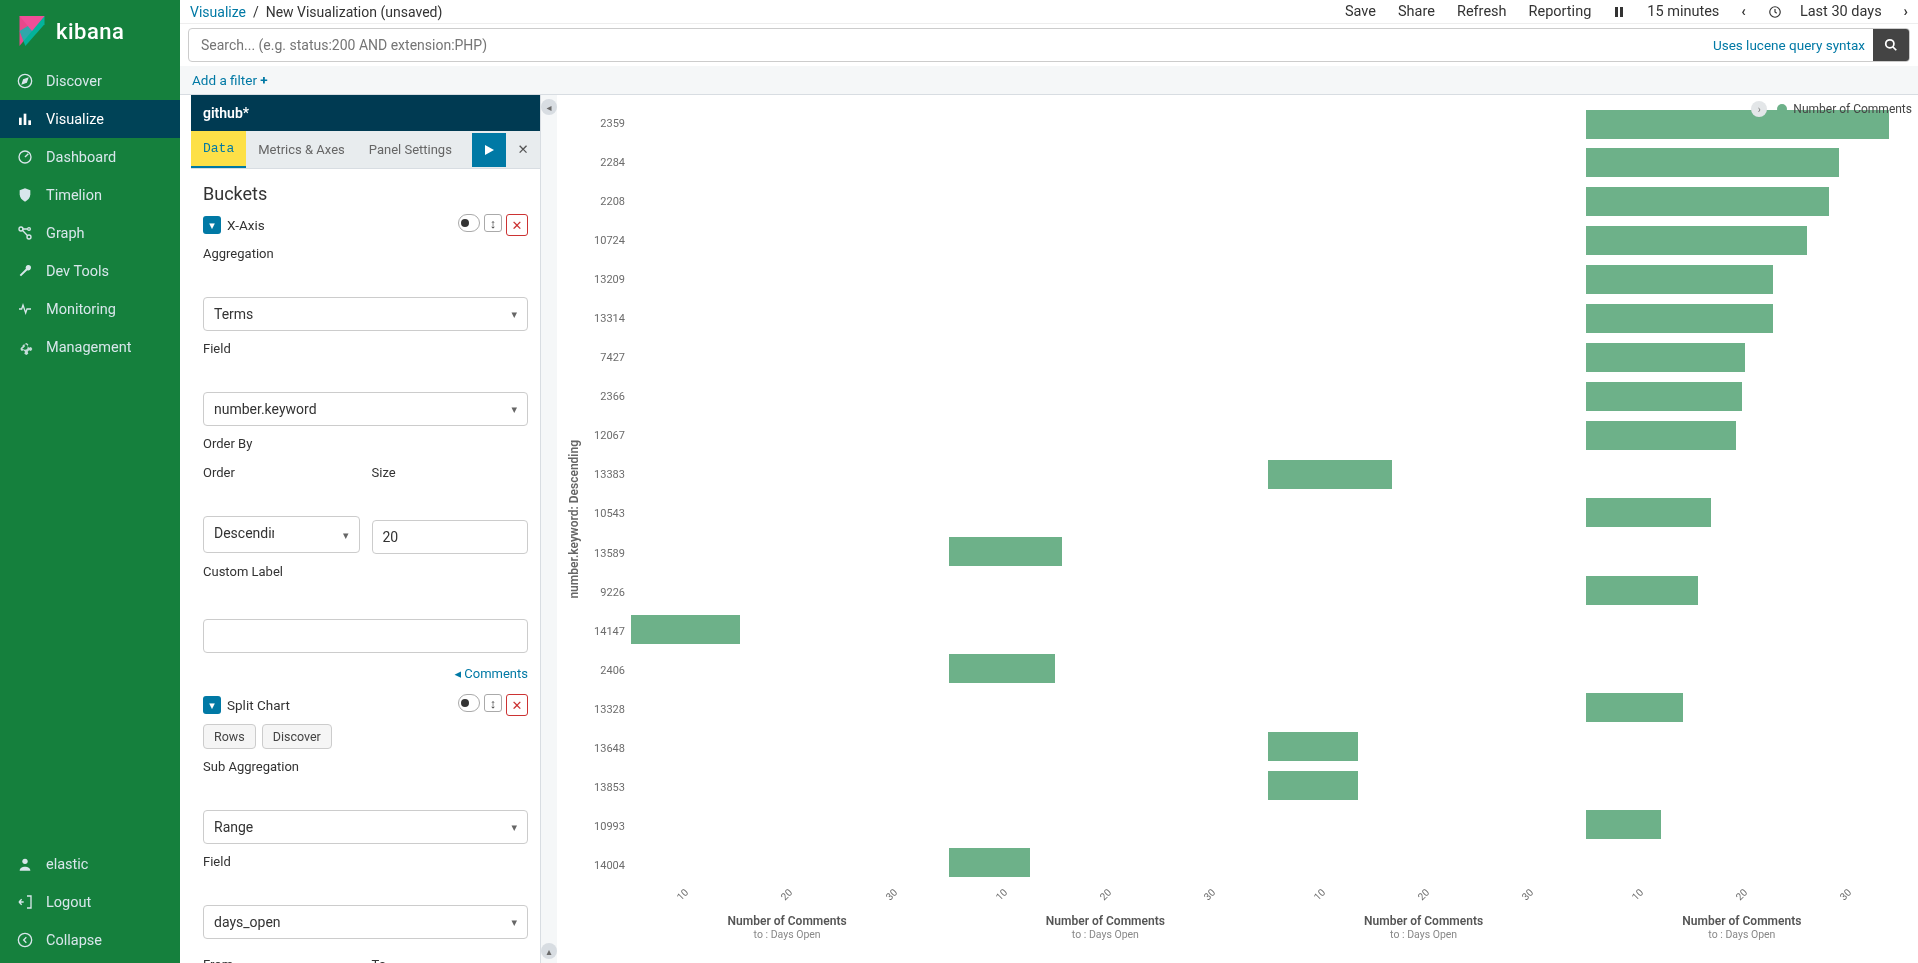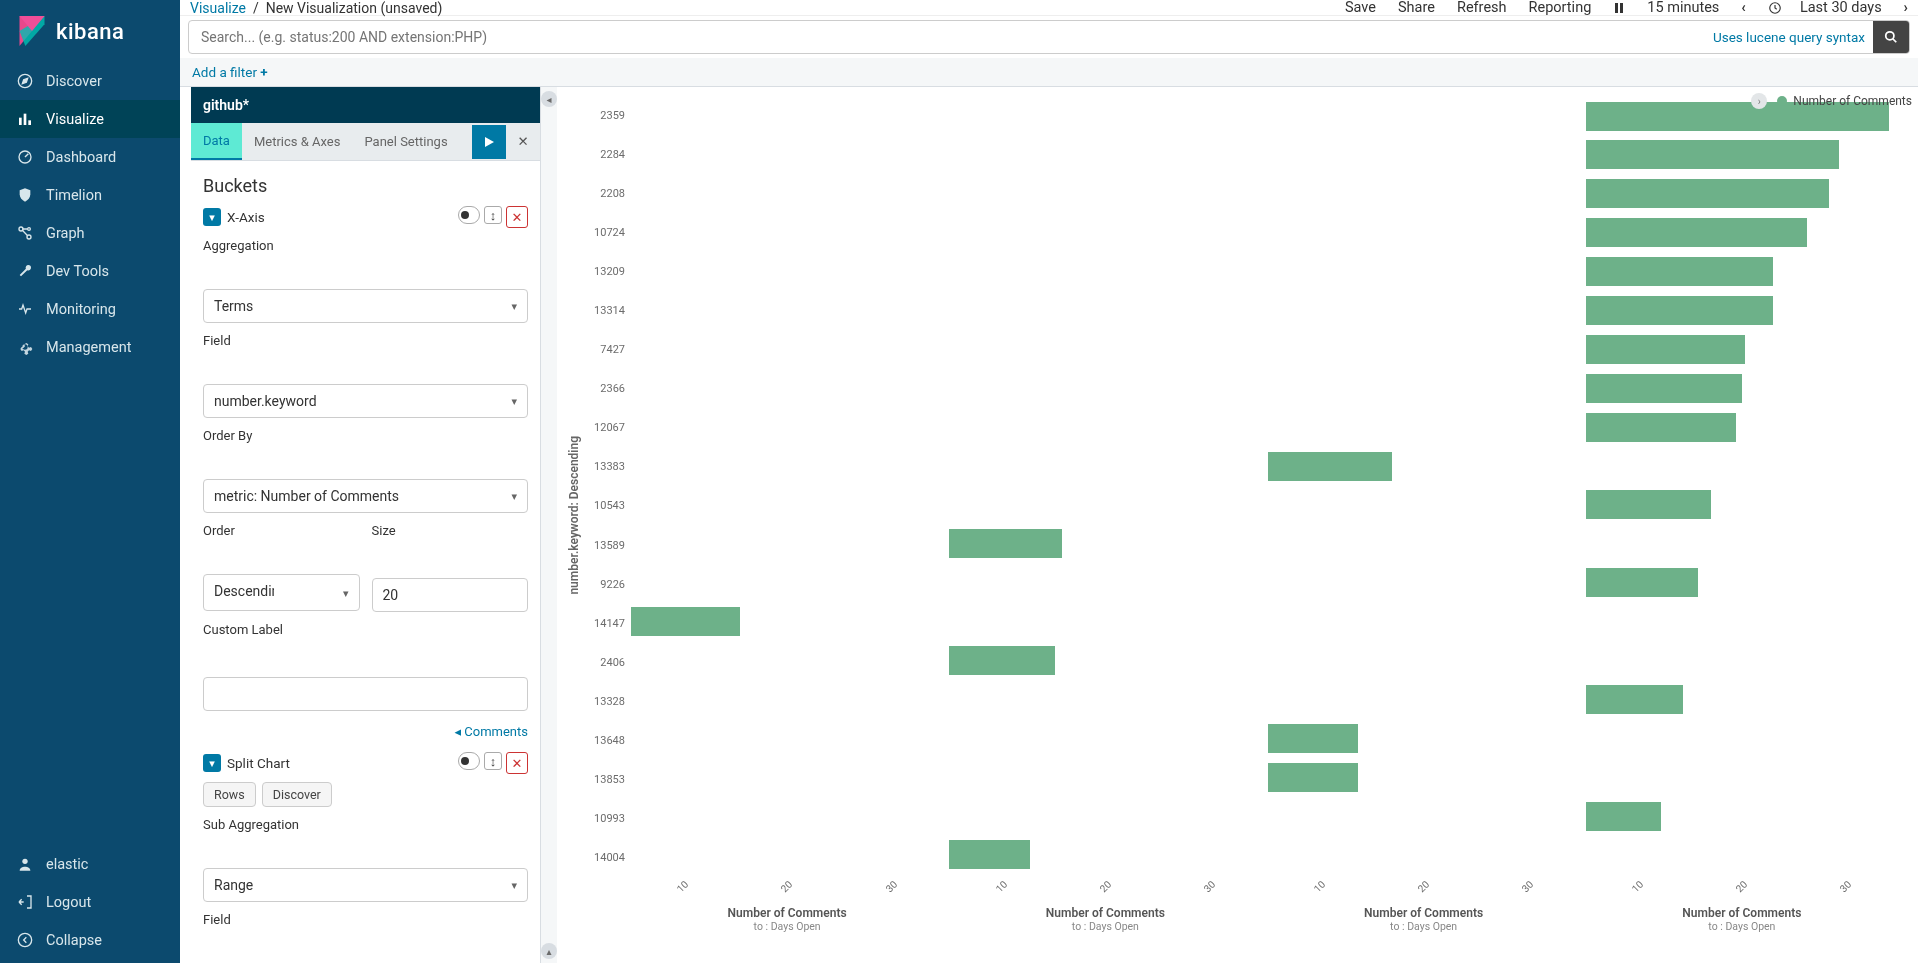--- a/index.html
+++ b/index.html
@@ -1,49 +1,49 @@
 <!DOCTYPE html>
 <html><head>
 <meta charset="utf-8">
 <style>
 * { margin: 0; padding: 0; box-sizing: border-box; font-family: -apple-system, BlinkMacSystemFont, "Segoe UI", Roboto, Helvetica, Arial, sans-serif; }
 body { width: 1918px; height: 963px; overflow: hidden; background: #fff; display: flex; }
-.sidebar { width: 180px; background: #0c4a6e; color: #fff; display: flex; flex-direction: column; }
+.sidebar { width: 180px; background: #15803d; color: #fff; display: flex; flex-direction: column; }
 .logo { display: flex; align-items: center; padding: 16px 18px; gap: 10px; }
 .logo-icon { width: 28px; height: 30px; }
 .logo-text { font-size: 22px; font-weight: 500; letter-spacing: 0.5px; }
 .nav { flex: 1; }
 .nav-item { display: flex; align-items: center; padding: 10px 16px; gap: 12px; font-size: 14.5px; cursor: pointer; color: #d8e6eb; }
 .nav-item.active { background: #004357; color: #fff; }
 .nav-icon { width: 18px; height: 18px; display: flex; align-items: center; justify-content: center; }
 .bottom-nav { padding-bottom: 4px; }
 
 .main { flex: 1; display: flex; flex-direction: column; }
-.topbar { display: flex; align-items: center; padding: 0 10px; height: 16px; border-bottom: 1px solid #eee; font-size: 14px; color: #333; }
+.topbar { display: flex; align-items: center; padding: 0 10px; height: 24px; border-bottom: 1px solid #eee; font-size: 14px; color: #333; }
 .breadcrumb a { color: #0079a5; text-decoration: none; }
 .topbar-actions { margin-left: auto; display: flex; align-items: center; gap: 22px; font-size: 14.5px; }
 .topbar-actions span { cursor: pointer; }
 .clock-range { display: flex; align-items: center; gap: 18px; }
 
 .searchbar { display: flex; align-items: center; margin: 4px 8px; border: 1px solid #ccc; border-radius: 4px; height: 34px; overflow: hidden; }
 .search-input { flex: 1; border: none; padding: 0 12px; font-size: 14px; color: #666; outline: none; }
 .lucene-link { color: #0079a5; font-size: 13.5px; margin-right: 8px; text-decoration: none; }
 .search-btn { background: #444; color: #fff; width: 36px; height: 100%; border: none; display: flex; align-items: center; justify-content: center; }
 
 .filterbar { background: #f5f7f8; border-bottom: 1px solid #d8dde2; padding: 6px 12px; font-size: 13.5px; }
 .filterbar a { color: #0079a5; text-decoration: none; }
 .plus { font-weight: bold; }
 
 .workspace { flex: 1; display: flex; overflow: hidden; padding-left: 11px; }
 
 .panel { width: 350px; display: flex; flex-direction: column; background: #f5f7f8; border-right: 1px solid #d8dde2; }
 .panel-header { background: #003a52; color: #fff; padding: 10px 12px; font-size: 14px; font-weight: 600; }
 .tabs { display: flex; align-items: center; background: #e8ecee; border-bottom: 1px solid #d8dde2; }
 .tab { padding: 10px 12px; font-size: 13px; color: #666; cursor: pointer; }
-.tab.active { color: #0079a5; border-bottom: 2px solid #0079a5; background: #5eead4; }
+.tab.active { color: #0079a5; border-bottom: 2px solid #0079a5; background: #fde047; font-family: Liberation Mono, monospace; }
 .tab-spacer { flex: 1; }
 .play-btn { background: #0079a5; color: #fff; width: 34px; height: 34px; border: none; display: flex; align-items: center; justify-content: center; cursor: pointer; }
 .close-btn { width: 34px; height: 34px; border: none; background: #e8ecee; color: #555; display: flex; align-items: center; justify-content: center; cursor: pointer; }
 
 .panel-body { flex: 1; overflow-y: auto; padding: 14px 12px 20px; background: #fff; }
 .section-title { font-size: 18px; color: #333; margin-bottom: 10px; }
 .bucket-head { display: flex; align-items: center; gap: 6px; margin-bottom: 8px; }
 .bucket-chip { background: #0079a5; color: #fff; width: 18px; height: 18px; border-radius: 3px; display: flex; align-items: center; justify-content: center; font-size: 11px; }
 .bucket-label { font-size: 13.5px; color: #333; flex: 1; }
 .bucket-controls { display: flex; gap: 4px; }
@@ -281,21 +281,20 @@
           </div>
         </div>
 
         <div class="field-label">Aggregation</div>
         <div class="select"><span>Terms</span></div>
 
         <div class="field-label">Field</div>
         <div class="select"><span>number.keyword</span></div>
 
         <div class="field-label">Order By</div>
-        <div class="select"><span>metric: Number of Comments</span></div>
 
         <div class="row2">
           <div>
             <div class="field-label">Order</div>
             <div class="select" style="overflow:hidden;"><span style="display:inline-block;width:60px;overflow:hidden;text-overflow:clip;white-space:nowrap;">Descending</span></div>
           </div>
           <div>
             <div class="field-label">Size</div>
             <input class="text-input" value="20" style="">
           </div>

